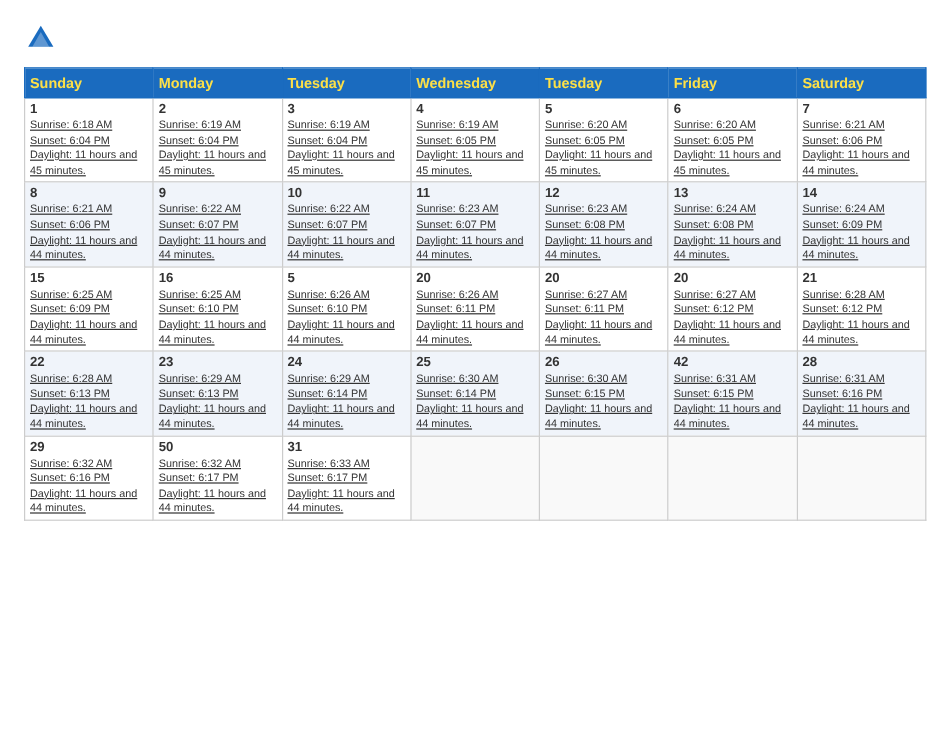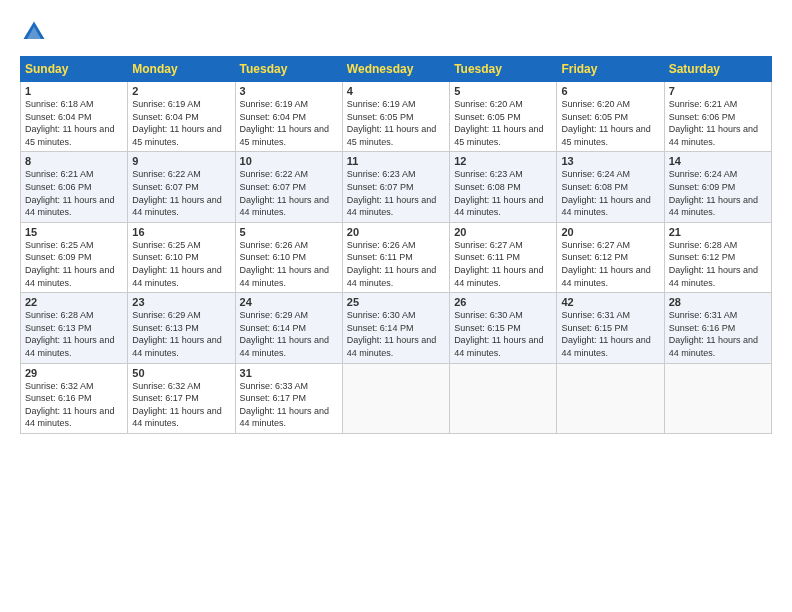--- a/index.html
+++ b/index.html
@@ -89,20 +89,21 @@
     .day-num {
       font-size: 11px;
       font-weight: bold;
       display: block;
       margin-bottom: 1px;
     }
     .day-info {
       font-size: 9px;
       line-height: 1.4;
       color: #333;
+      text-decoration: underline;
     }
     .empty-cell {
       background: #f9f9f9 !important;
     }
     td.empty-cell {
       background: #f9f9f9 !important;
     }
   </style>
 </head>
 <body>

